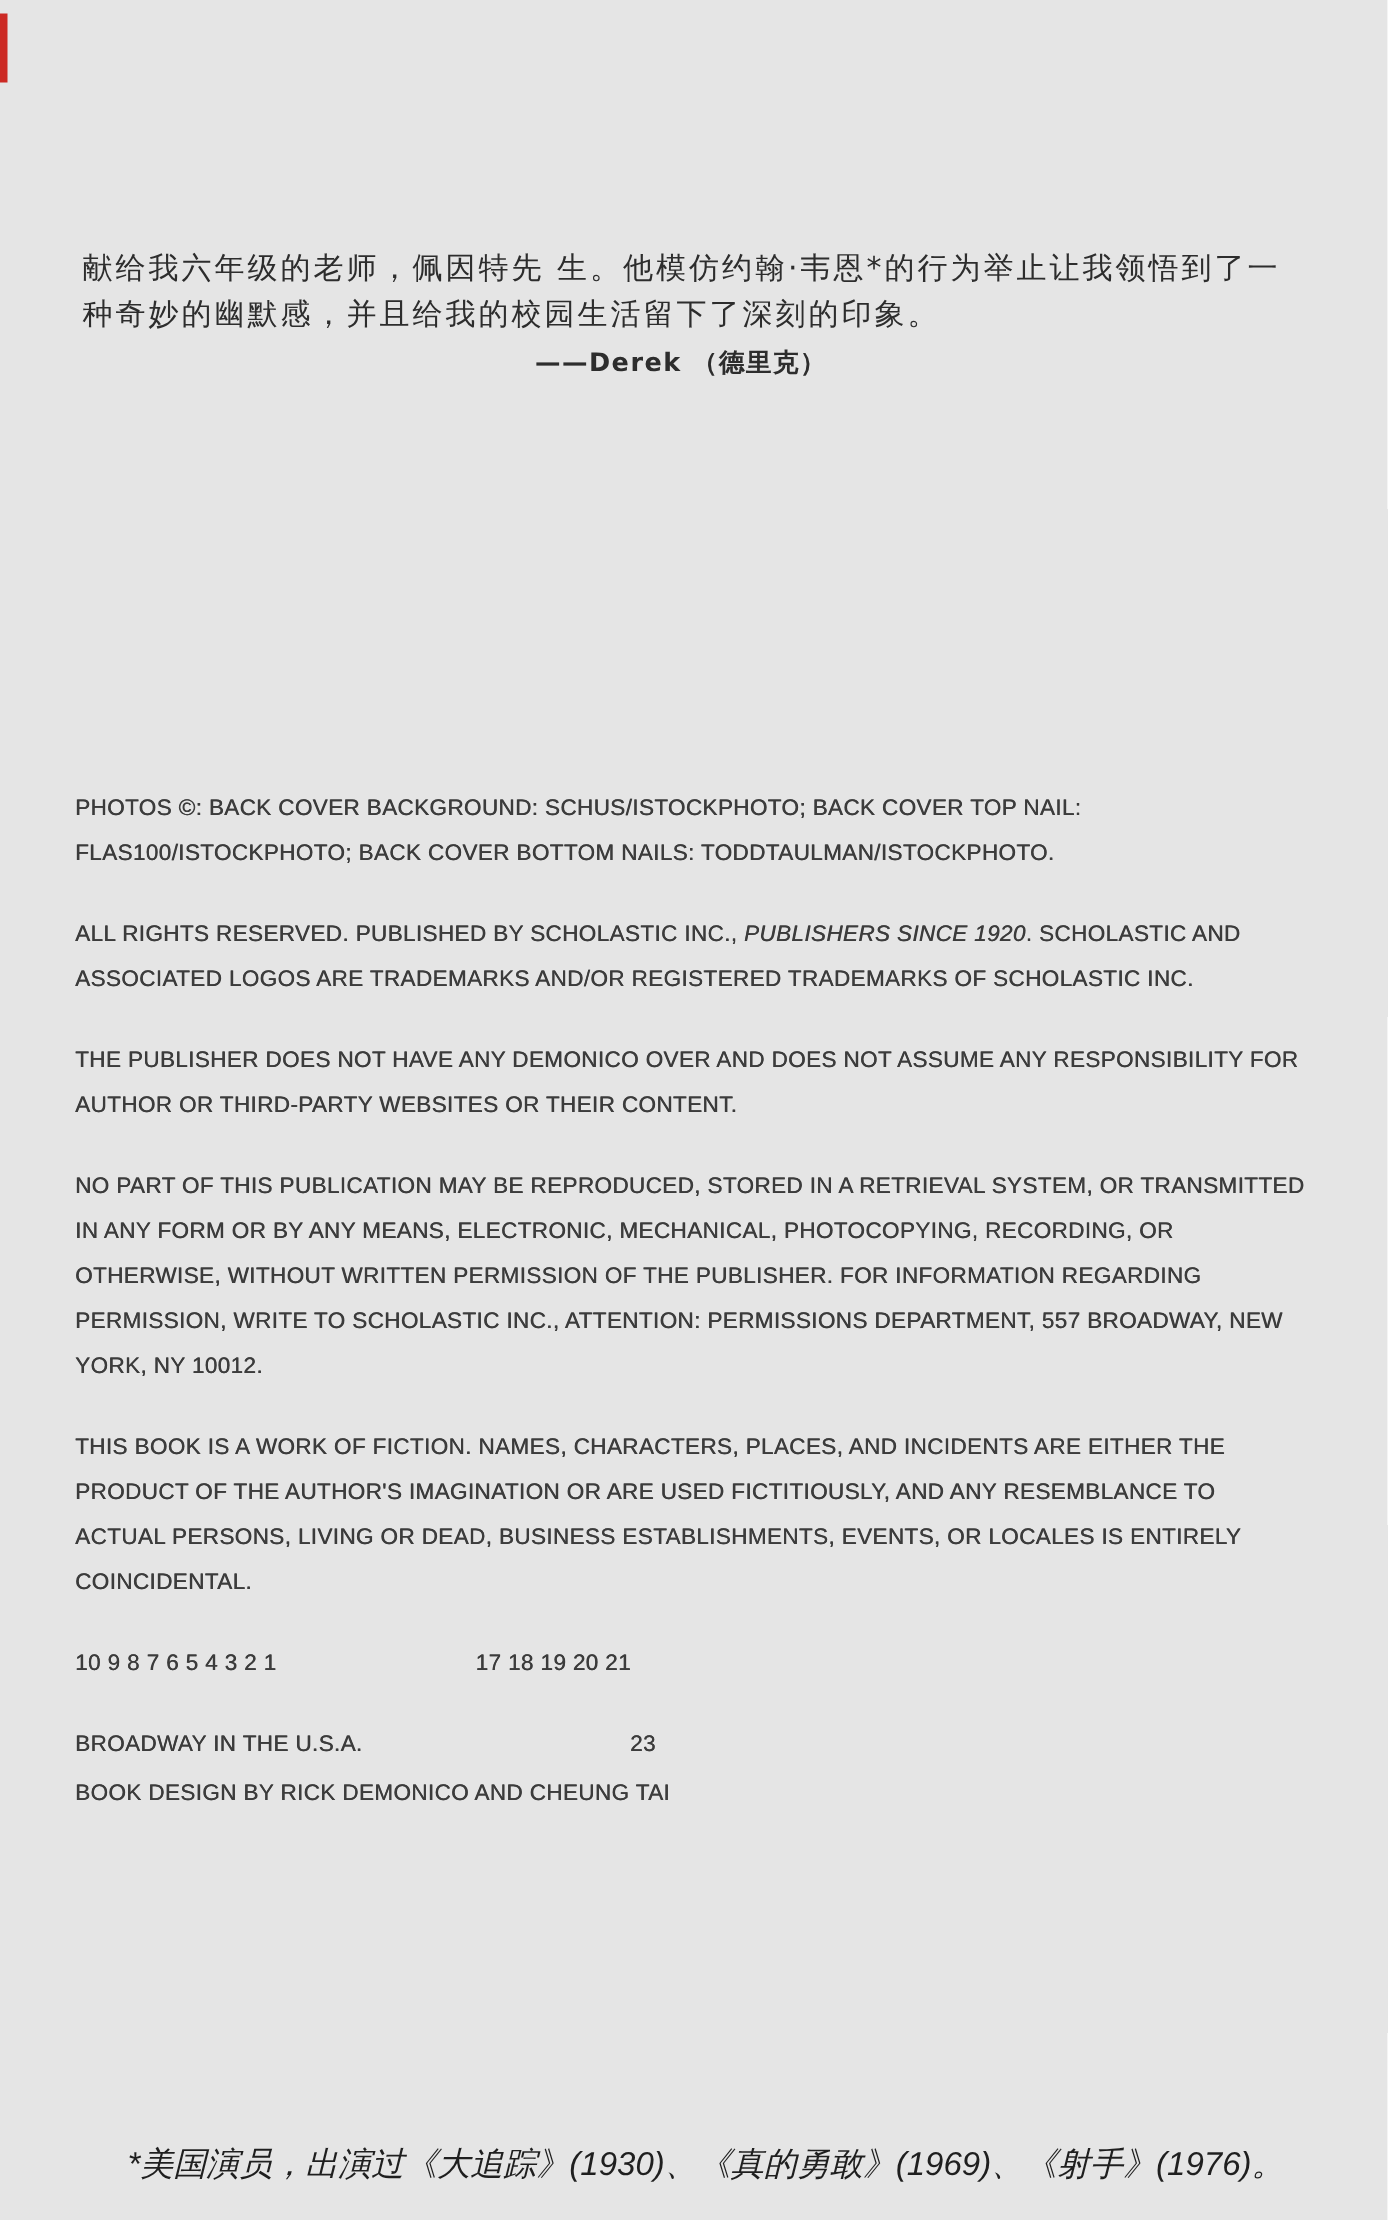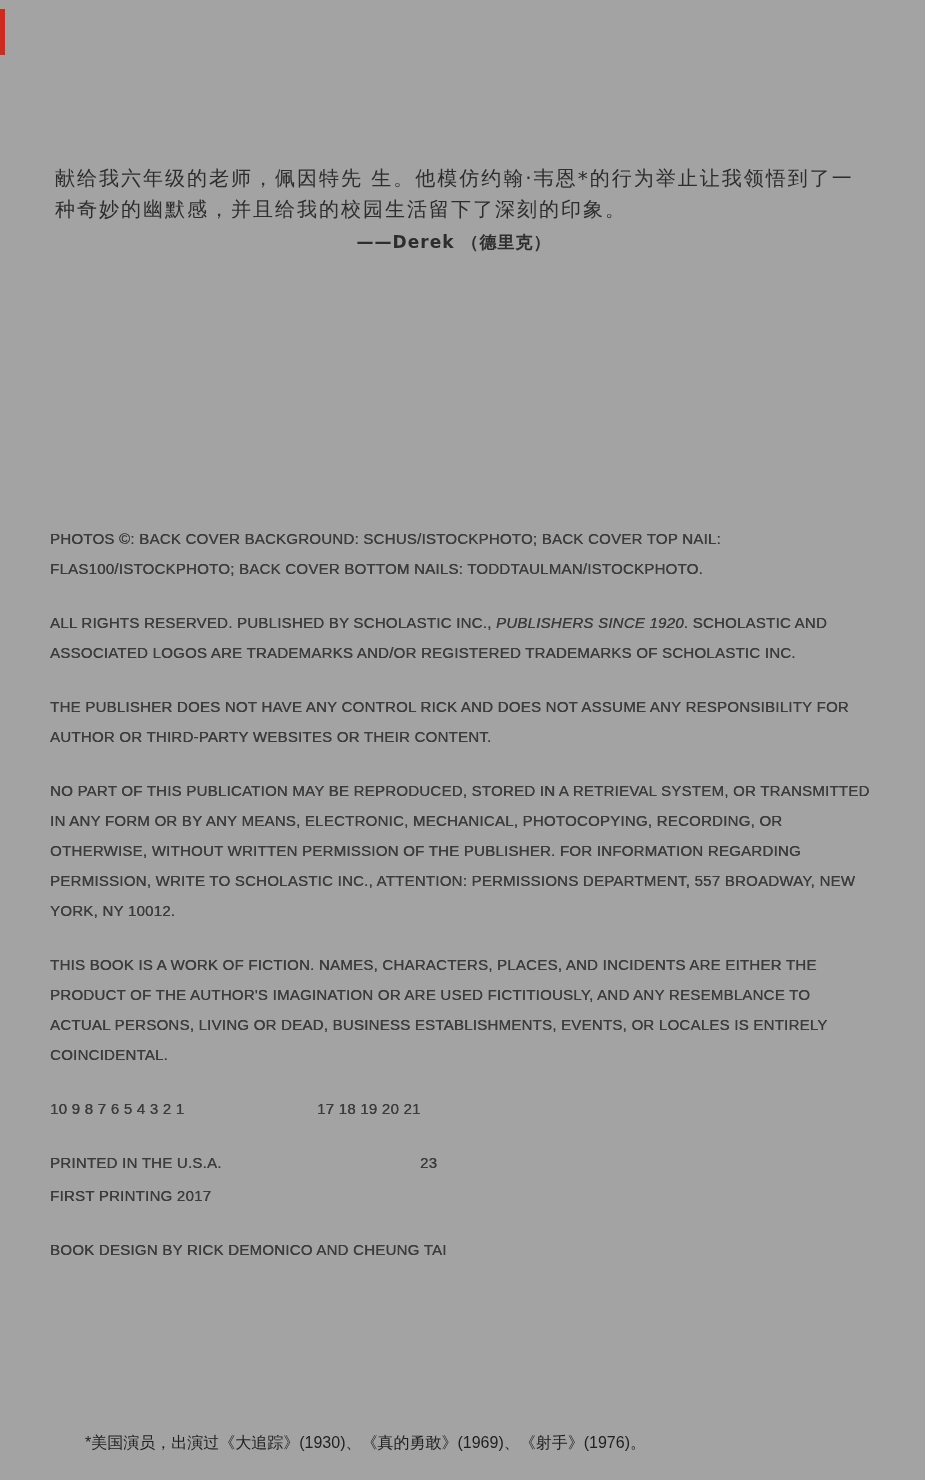--- a/index.html
+++ b/index.html
@@ -1,19 +1,19 @@
 <!DOCTYPE html>
 <html><head>
 <meta charset="utf-8">
 <style>
   html,body{margin:0;padding:0;background:#ffffff;}
   .page{
     position:relative;
     width:925px;height:1480px;
-    background:#a3a3a3;
+    background:#e5e5e5;
     overflow:hidden;
     font-family:"Liberation Sans",sans-serif;
   }
   .red-edge{
     position:absolute;left:0;top:9px;width:5px;height:46px;
     background:#cc2a24;
   }
   
   .hand{
     font-family:"DejaVu Sans",sans-serif;
@@ -40,21 +40,22 @@
   .italic{font-style:italic;}
   .num-row{white-space:nowrap;}
   .num-left{display:inline-block;width:267px;}
   .printed-left{display:inline-block;width:370px;}
   .tight{margin-bottom:3px !important;}
   .design-gap{margin-top:3px;}
   
   .footnote{
     position:absolute;left:85px;top:1430px;width:800px;
     font-family:"Liberation Sans",sans-serif;
-    font-size:16px;line-height:26px;
+    font-style:italic;
+    font-size:22px;line-height:26px;
     color:#1f1f1f;
   }
 </style>
 </head>
 <body>
 
 <div class="page">
 
   <div class="red-edge"></div>
 
@@ -64,32 +65,31 @@
   </div>
 
 
   <div class="legal">
 
     <p>PHOTOS ©: BACK COVER BACKGROUND: SCHUS/ISTOCKPHOTO; BACK COVER TOP NAIL: FLAS100/ISTOCKPHOTO; BACK COVER BOTTOM NAILS: TODDTAULMAN/ISTOCKPHOTO.</p>
 
 
     <p><span>ALL RIGHTS RESERVED. PUBLISHED BY SCHOLASTIC INC., </span><span class="italic">PUBLISHERS SINCE 1920</span><span>. SCHOLASTIC AND ASSOCIATED LOGOS ARE TRADEMARKS AND/OR REGISTERED TRADEMARKS OF SCHOLASTIC INC.</span></p>
 
-    <p>THE PUBLISHER DOES NOT HAVE ANY CONTROL RICK AND DOES NOT ASSUME ANY RESPONSIBILITY FOR AUTHOR OR THIRD-PARTY WEBSITES OR THEIR CONTENT.</p>
+    <p>THE PUBLISHER DOES NOT HAVE ANY DEMONICO OVER AND DOES NOT ASSUME ANY RESPONSIBILITY FOR AUTHOR OR THIRD-PARTY WEBSITES OR THEIR CONTENT.</p>
 
     <p>NO PART OF THIS PUBLICATION MAY BE REPRODUCED, STORED IN A RETRIEVAL SYSTEM, OR TRANSMITTED IN ANY FORM OR BY ANY MEANS, ELECTRONIC, MECHANICAL, PHOTOCOPYING, RECORDING, OR OTHERWISE, WITHOUT WRITTEN PERMISSION OF THE PUBLISHER. FOR INFORMATION REGARDING PERMISSION, WRITE TO SCHOLASTIC INC., ATTENTION: PERMISSIONS DEPARTMENT, 557 BROADWAY, NEW YORK, NY 10012.</p>
 
     <p>THIS BOOK IS A WORK OF FICTION. NAMES, CHARACTERS, PLACES, AND INCIDENTS ARE EITHER THE PRODUCT OF THE AUTHOR'S IMAGINATION OR ARE USED FICTITIOUSLY, AND ANY RESEMBLANCE TO ACTUAL PERSONS, LIVING OR DEAD, BUSINESS ESTABLISHMENTS, EVENTS, OR LOCALES IS ENTIRELY COINCIDENTAL.</p>
 
 
     <p class="num-row"><span class="num-left">10 9 8 7 6 5 4 3 2 1</span><span>17 18 19 20 21</span></p>
 
-    <p class="num-row tight"><span class="printed-left">PRINTED IN THE U.S.A.</span><span>23</span></p>
+    <p class="num-row tight"><span class="printed-left">BROADWAY IN THE U.S.A.</span><span>23</span></p>
 
-    <p>FIRST PRINTING 2017</p>
 
     <p class="design-gap">BOOK DESIGN BY RICK DEMONICO AND CHEUNG TAI</p>
 
   </div>
 
   <div class="footnote">*美国演员，出演过《大追踪》(1930)、《真的勇敢》(1969)、《射手》(1976)。</div>
 
 </div>
 
 </body></html>

